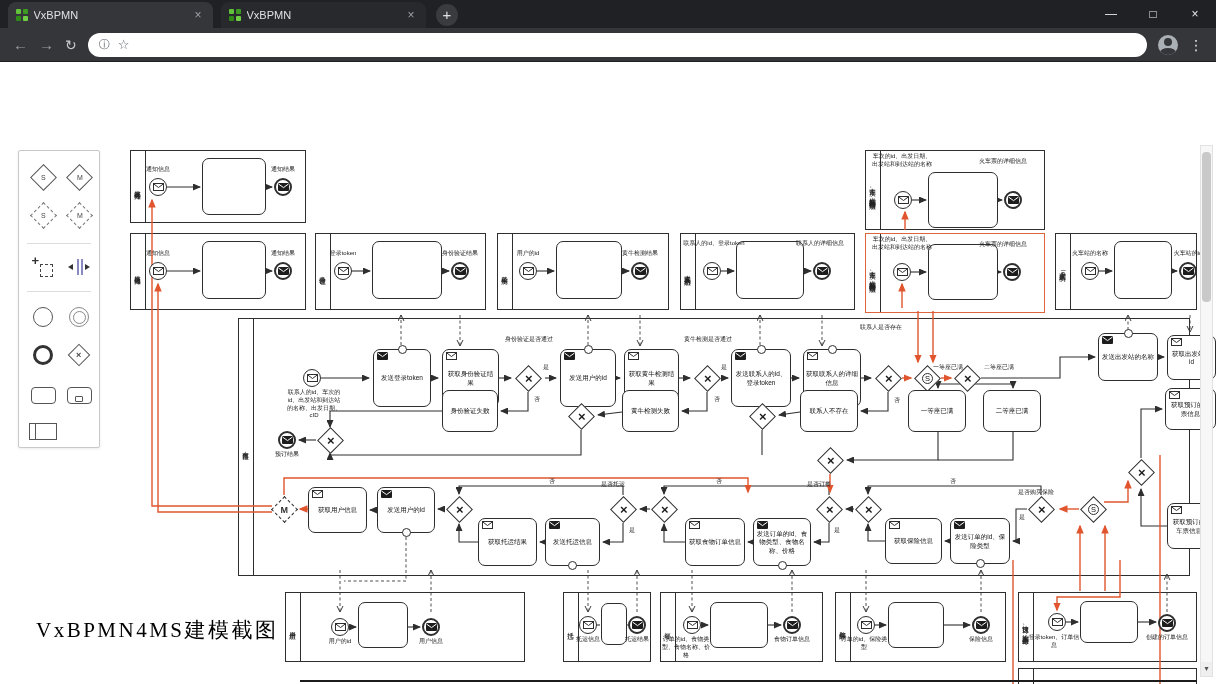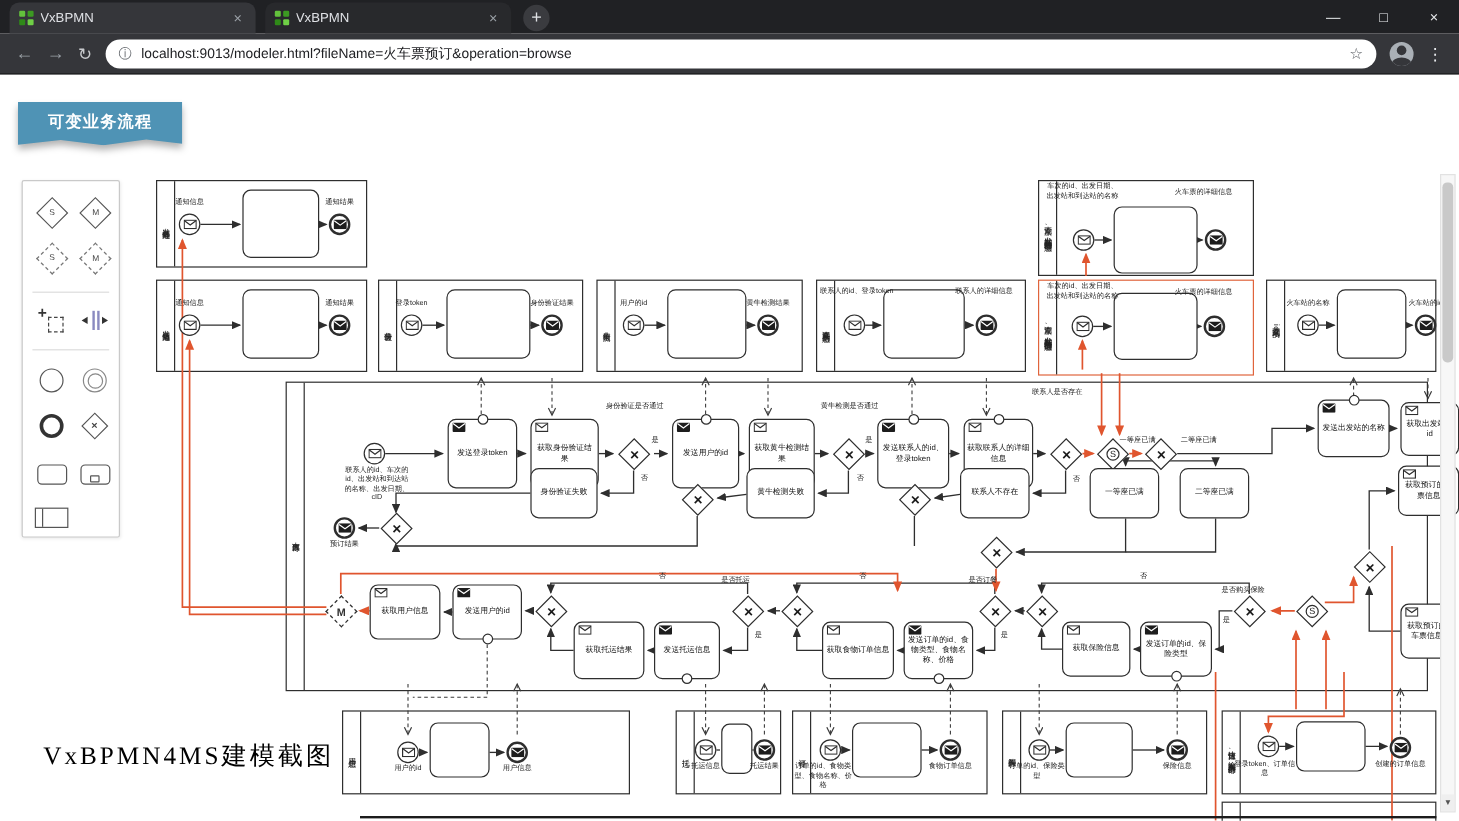--- a/index.html
+++ b/index.html
@@ -123,29 +123,27 @@
       <span>×</span>
     </div>
   </div>
 
   <div class="toolbar">
     <span class="navic">←</span>
     <span class="navic">→</span>
     <span class="reload">↻</span>
     <div class="urlpill">
       <span class="info">ⓘ</span>
-      <span class="url">localhost:9013/modeler.html?fileName=火车票预订&amp;operation=browse</span>
       <span class="star">☆</span>
     </div>
     <span class="avatar"></span>
     <span class="menu">⋮</span>
   </div>
 
   <div class="ribbon">
-    <div class="rib rib2" style="background: rgb(79, 147, 181);">可变业务流程</div>
   </div>
 
   <div class="palette">
     <div class="pi" style="left:10px;top:12px">
         <span class="pdia">
           <i>S</i>
         </span>
       </div>
     <div class="pi" style="left:46px;top:12px">
         <span class="pdia">

